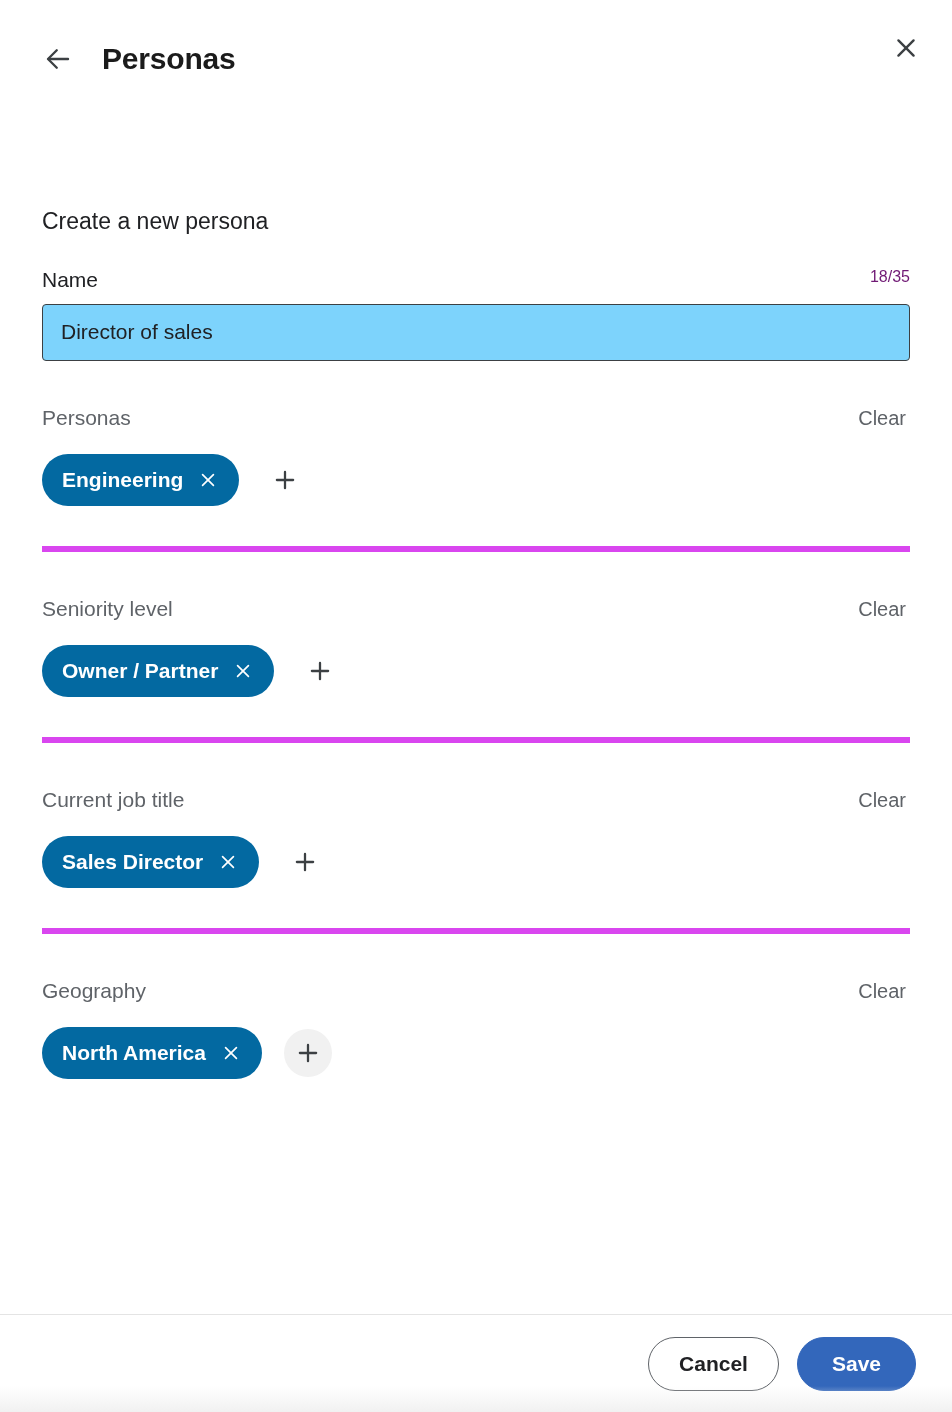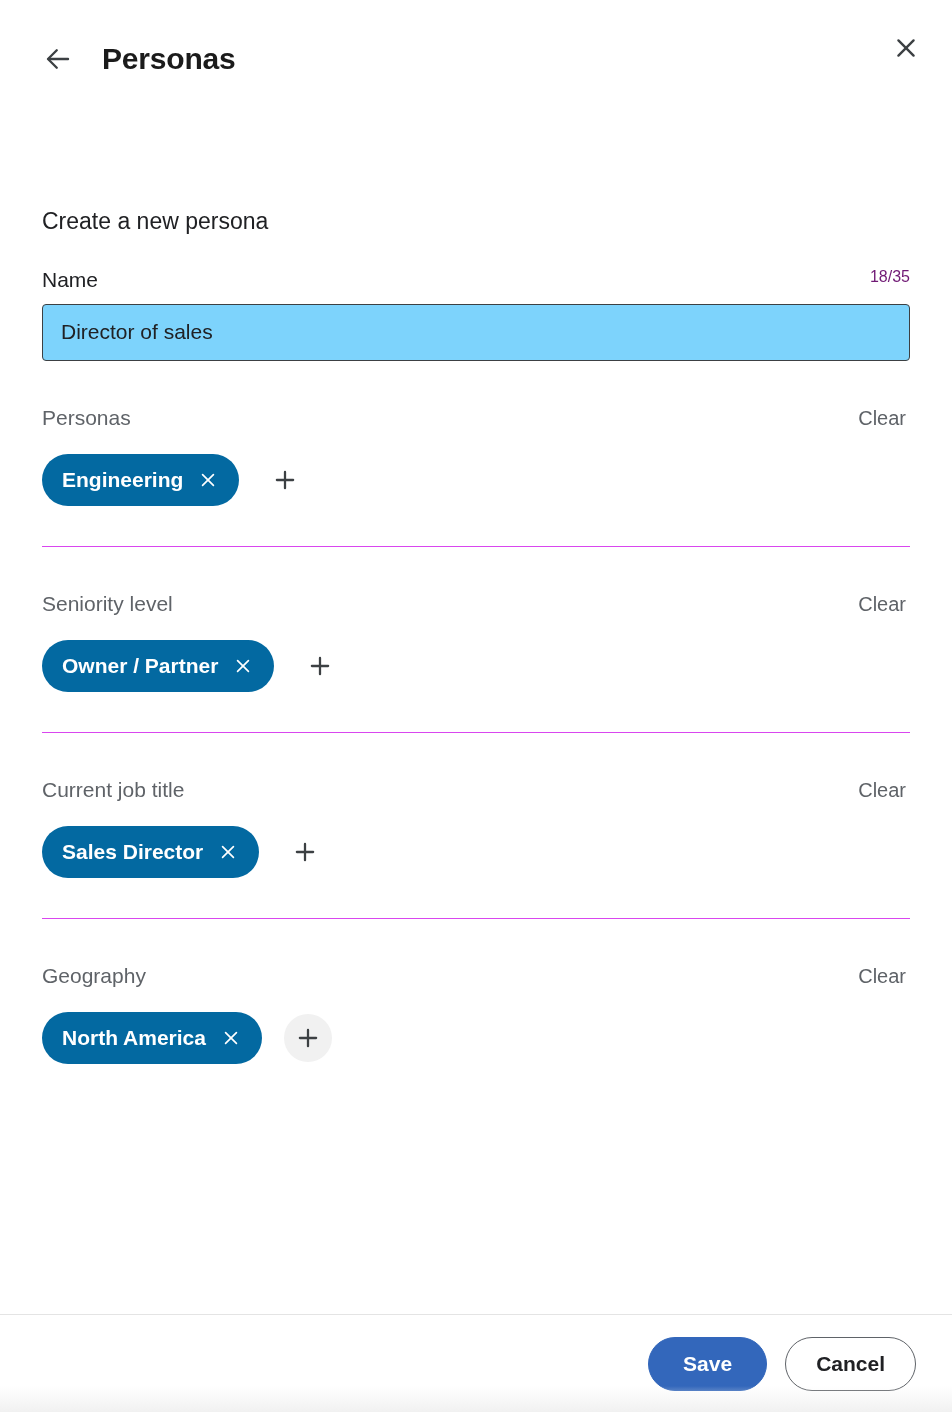--- a/index.html
+++ b/index.html
@@ -130,21 +130,21 @@
   
   .facet {
     padding: 0 42px;
     position: relative;
   }
   .facet-inner {
     padding-top: 44px;
     padding-bottom: 40px;
   }
   .facet + .facet .facet-inner {
-    border-top: 1px solid #d946ef;
+    border-top: 6px solid #d946ef;
   }
   .facet-head {
     display: flex;
     align-items: baseline;
     justify-content: space-between;
     margin-bottom: 22px;
   }
   .facet-label {
     font-size: 21px;
     color: #5f6368;
@@ -403,18 +403,18 @@
                 </span>
               </button>
             </div>
           </div>
         </div>
       </div>
 
   </div>
 
   <div class="footer">
+    <button class="btn btn-cancel">Cancel</button>
     <button class="btn btn-save">Save</button>
-    <button class="btn btn-cancel">Cancel</button>
   </div>
 
   <div class="bottom-fade"></div>
 </div>
 
 </body></html>

